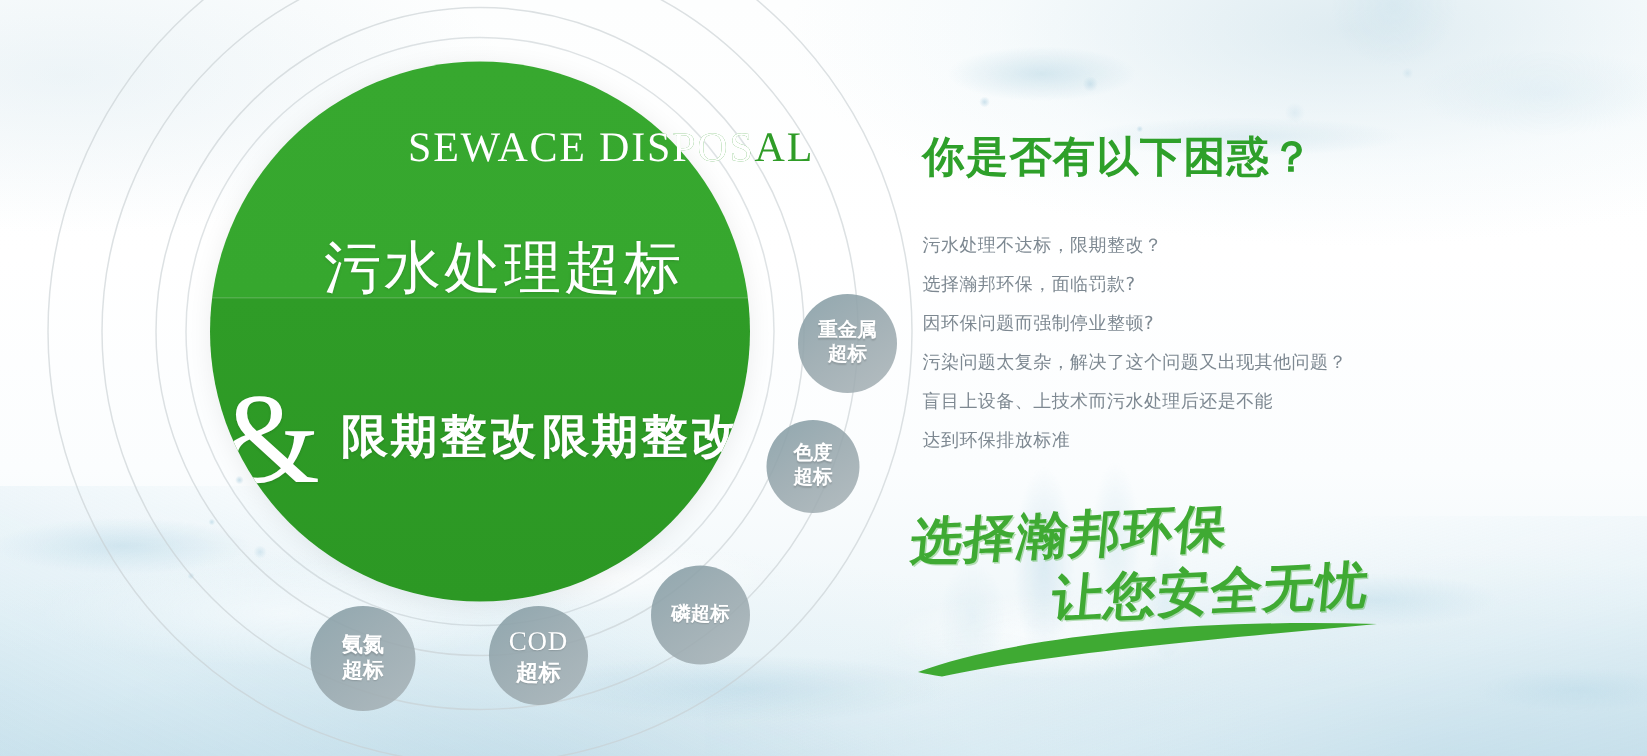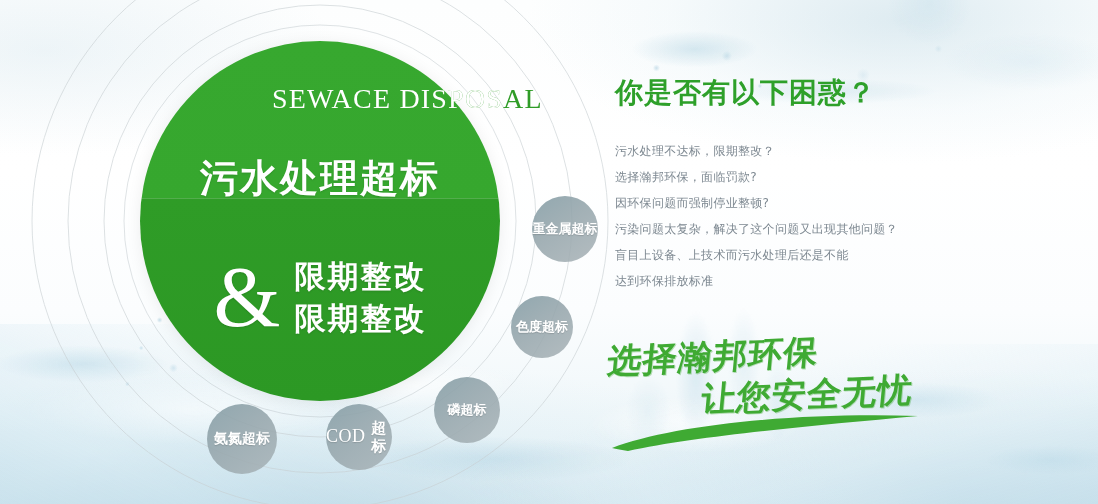--- a/index.html
+++ b/index.html
@@ -86,32 +86,32 @@
       linear-gradient(180deg, #37a82f 0%, #36a72e 43.5%, #2f9c27 43.8%, #2c9824 100%);
     box-shadow:0 2px 16px rgba(0,0,0,0.07);
     overflow:hidden;
   }
   #green-circle:after{
     content:"";position:absolute;left:0;top:157px;width:100%;height:1px;
     background:rgba(255,255,255,0.17);
   }
 
   .gc-title{
-    position:absolute;left:0;top:112px;width:360px;text-align:center;
-    font-size:38px;font-weight:bold;color:#ffffff;letter-spacing:2px;
+    position:absolute;left:16px;top:112px;width:360px;text-align:center;
+    font-size:38px;font-weight:normal;color:#ffffff;letter-spacing:2px;
     font-family:"DejaVu Sans","Liberation Sans",sans-serif;
     text-shadow:0 1px 2px rgba(0,0,0,0.13);
   }
   .gc-row{position:absolute;left:0;top:216px;width:360px;display:flex;align-items:center;justify-content:center;gap:14px;}
   .gc-amp{
     font-family:"Liberation Serif","DejaVu Serif",serif;
     font-size:86px;line-height:0.82;color:#ffffff;font-weight:normal;
     text-shadow:0 1px 2px rgba(0,0,0,0.13);
   }
-  .gc-lines{display:flex;flex-direction:column;gap:2px;}
+  .gc-lines{display:flex;flex-direction:row;gap:2px;}
   .gc-line{
     font-size:31px;font-weight:bold;color:#ffffff;letter-spacing:2px;line-height:1.28;
     font-family:"DejaVu Sans","Liberation Sans",sans-serif;
     text-shadow:0 1px 2px rgba(0,0,0,0.13);
   }
 
   
   #eng-title{
     position:absolute;left:272px;top:83px;
     font-family:"Liberation Serif","DejaVu Serif",serif;
@@ -121,21 +121,21 @@
   #eng-title .clipwhite{
     position:absolute;left:0;top:0;color:#ffffff;white-space:nowrap;
     clip-path:polygon(0 0, 228px 0, 228px 100%, 0 100%);
   }
 
   
   #right-col{position:absolute;left:615px;top:74px;width:420px;}
   #right-heading{
     font-size:28px;font-weight:bold;color:#2ea02a;letter-spacing:1px;
     font-family:"DejaVu Sans","Liberation Sans",sans-serif;
-    margin:0 0 26px 0;
+    margin:12px 0 26px 0;
   }
   #problem-list{margin:0;padding:0;list-style:none;}
   #problem-list li{
     font-size:12px;color:#7d8891;line-height:26px;letter-spacing:0.3px;
     font-family:"DejaVu Sans","Liberation Sans",sans-serif;white-space:nowrap;
   }
 
   
   #slogan{position:absolute;left:600px;top:330px;width:360px;height:120px;}
   .slogan-line{
@@ -144,28 +144,28 @@
     transform:skewX(-8deg) rotate(-2.6deg);
     text-shadow:1px 1px 0 rgba(63,170,51,0.35);
   }
   #slogan-1{position:absolute;left:8px;top:4px;font-size:34px;letter-spacing:1px;}
   #slogan-2{position:absolute;left:102px;top:42px;font-size:34px;letter-spacing:1px;}
   #slogan-swoosh{position:absolute;left:0px;top:80px;}
 
   
   .bubble{
     position:absolute;border-radius:50%;
-    display:flex;flex-direction:row;align-items:center;justify-content:center;
+    display:flex;flex-direction:column;align-items:center;justify-content:center;
     color:#ffffff;font-weight:bold;text-align:center;line-height:1.22;
     font-family:"DejaVu Sans","Liberation Sans",sans-serif;
     background:linear-gradient(145deg, rgba(136,160,168,0.92) 0%, rgba(150,166,172,0.88) 45%, rgba(168,178,182,0.86) 100%);
     text-shadow:0 1px 1px rgba(0,0,0,0.14);
   }
   #bubble-heavy-metal{left:532px;top:196px;width:66px;height:66px;font-size:13px;}
-  #bubble-chroma{left:511px;top:296px;width:62px;height:62px;font-size:13px;}
+  #bubble-chroma{left:511px;top:280px;width:62px;height:62px;font-size:13px;}
   #bubble-phosphorus{left:434px;top:377px;width:66px;height:66px;font-size:13px;}
   #bubble-cod{left:326px;top:404px;width:66px;height:66px;font-size:15px;}
   #bubble-ammonia{left:207px;top:404px;width:70px;height:70px;font-size:14px;}
   .bubble .en{font-family:"Liberation Serif","DejaVu Serif",serif;font-size:18px;font-weight:normal;letter-spacing:0.5px;}
 </style>
 </head>
 <body>
 
 <div id="banner">
 

